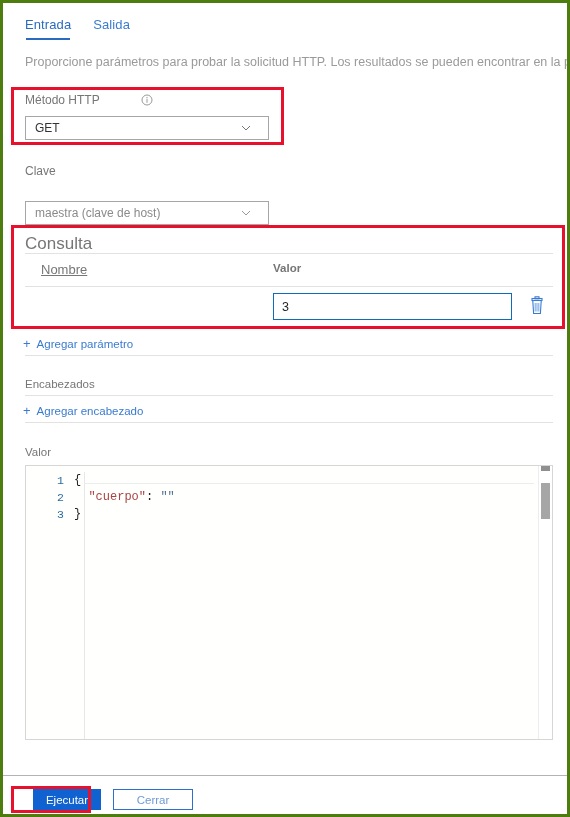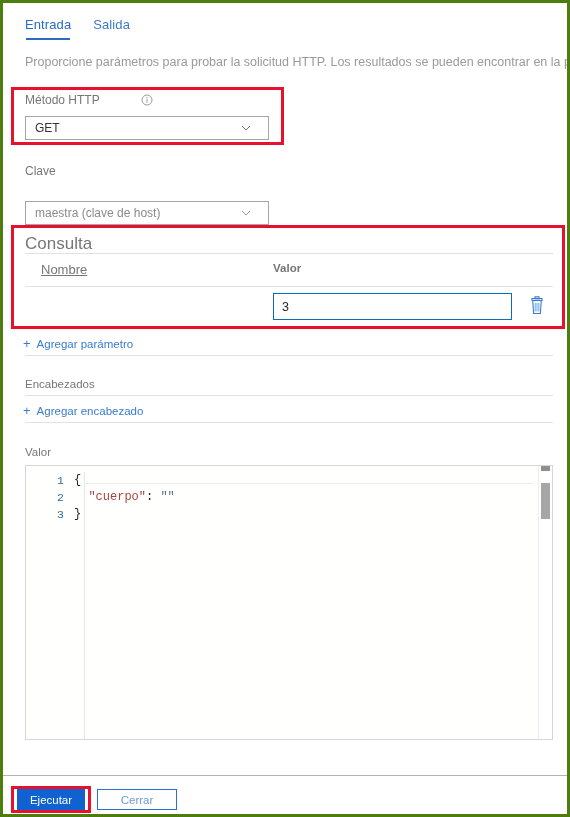--- a/index.html
+++ b/index.html
@@ -277,20 +277,21 @@
     position: absolute;
     box-sizing: border-box;
     height: 21px;
     font-family: "Liberation Sans", sans-serif;
     font-size: 11.5px;
     display: flex;
     align-items: center;
     justify-content: center;
     cursor: pointer;
     padding: 0 10px;
+    margin-left: 16px;
   }
   #btn-run {
     left: 14px; top: 786px;
     width: 68px;
     background: #0f62d0;
     color: #ffffff;
     border: 1px solid #0f62d0;
   }
   #btn-close {
     left: 94px; top: 786px;

